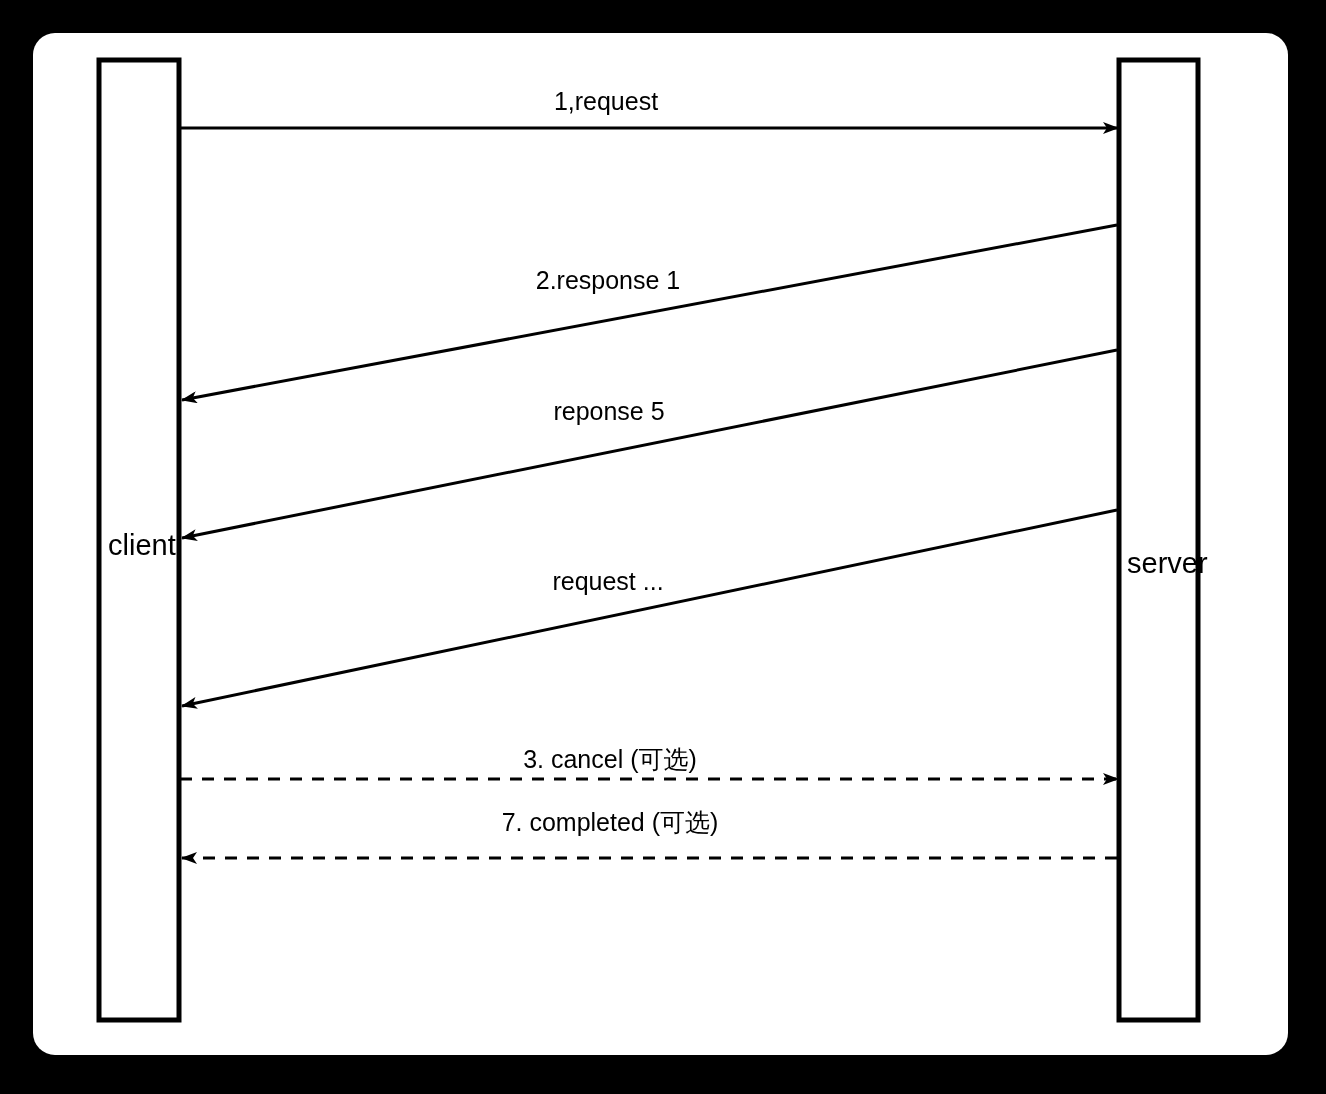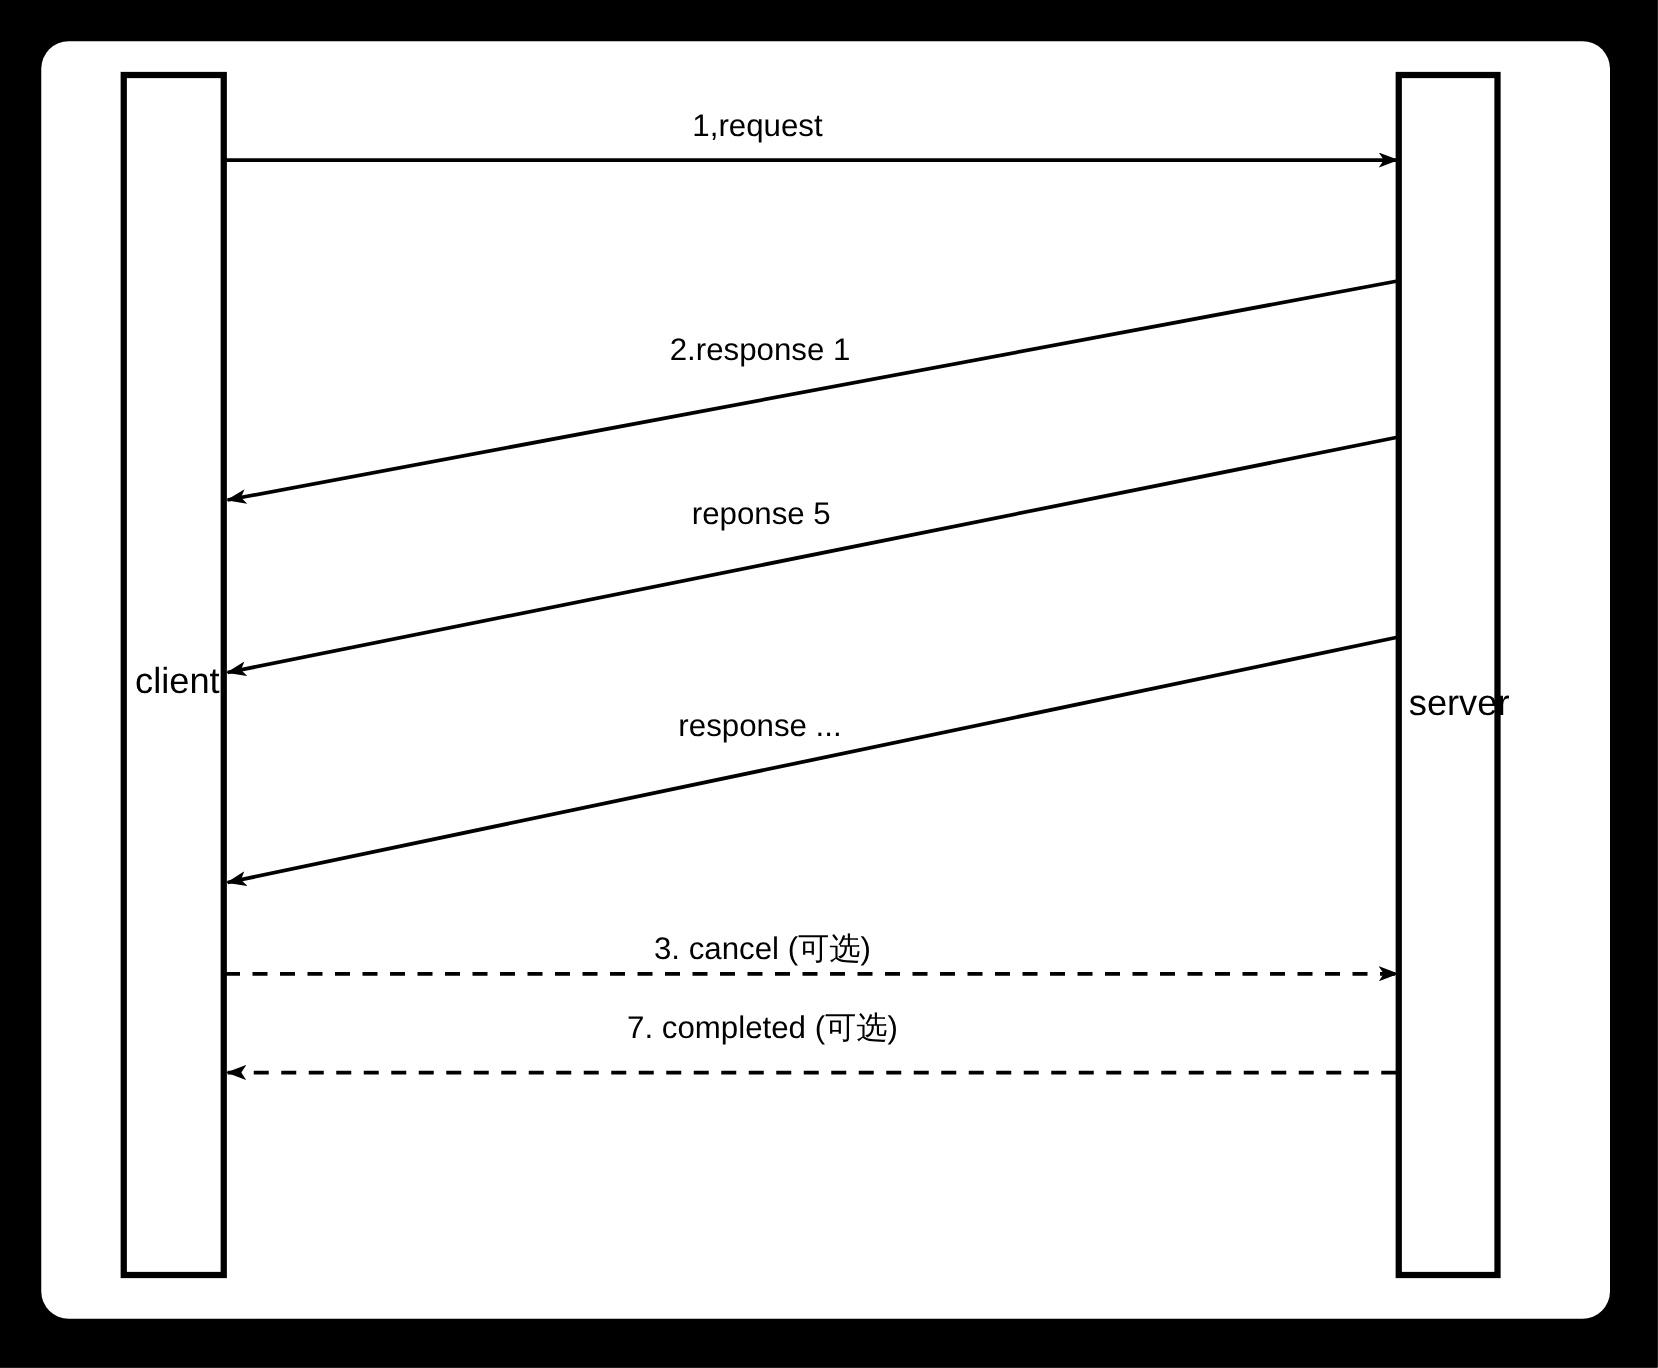--- a/index.html
+++ b/index.html
@@ -89,18 +89,18 @@
   <div class="lifeline-label" style="left:108px; top:531px;">client</div>
 
   <div class="lifeline-label" style="left:1127px; top:531px;margin-top:18px;">server</div>
 
   <div class="msg-label" style="left:606px; top:89px;">1,request</div>
 
   <div class="msg-label" style="left:608px; top:268px;">2.response 1</div>
 
   <div class="msg-label" style="left:609px; top:399px;">reponse 5</div>
 
-  <div class="msg-label" style="left:608px; top:569px;">response ...</div>
+  <div class="msg-label" style="left:608px; top:569px;">request ...</div>
 
   <div class="msg-label" style="left:610px; top:735px;margin-top:12px;">3. cancel (可选)</div>
 
   <div class="msg-label" style="left:610px; top:810px;">7. completed (可选)</div>
 </div>
 
 </body></html>

